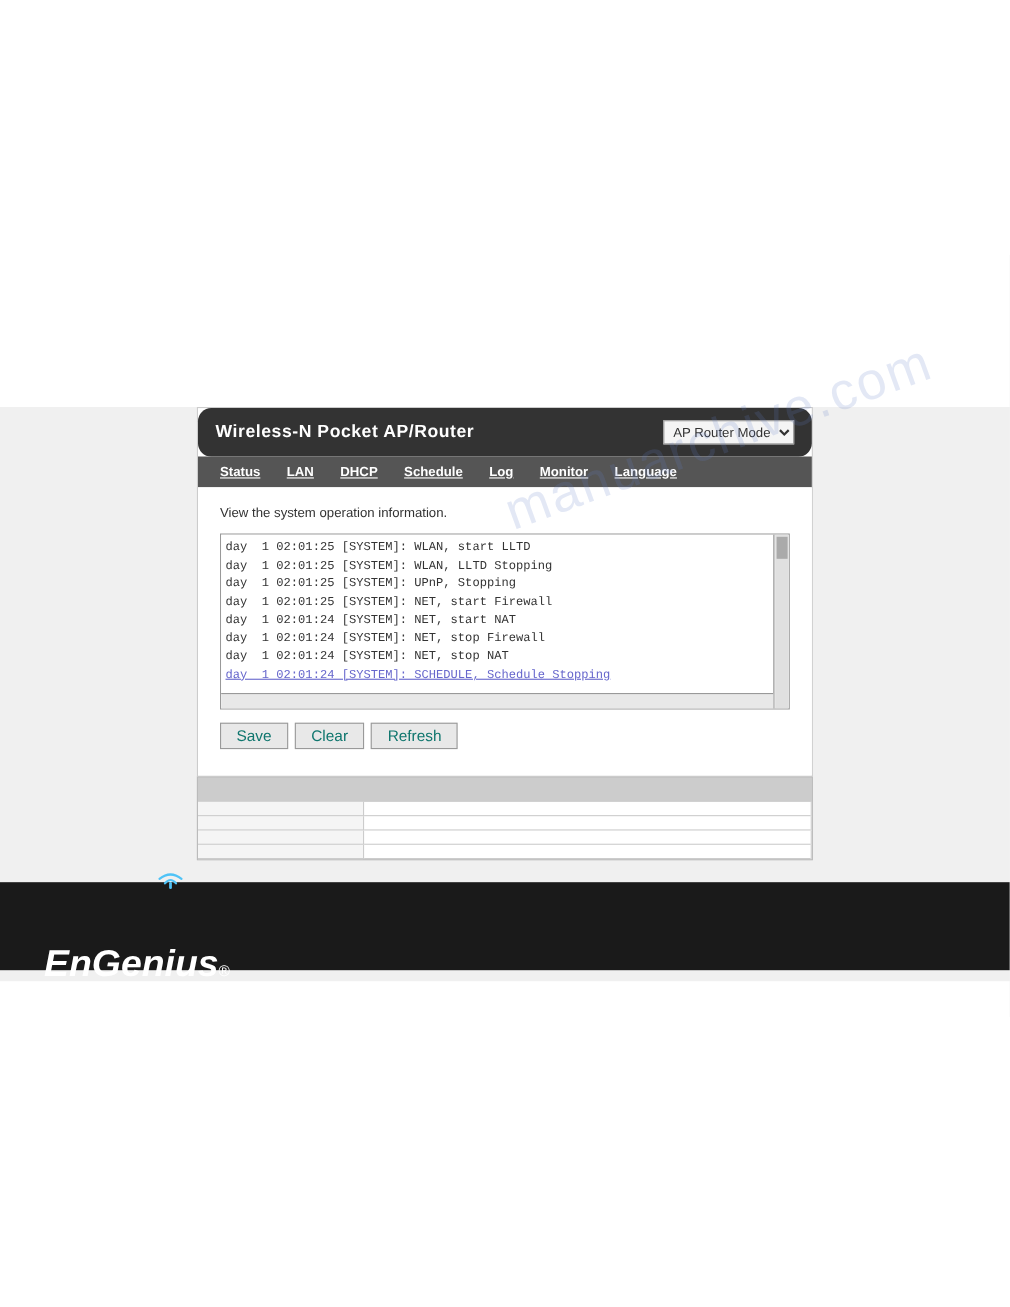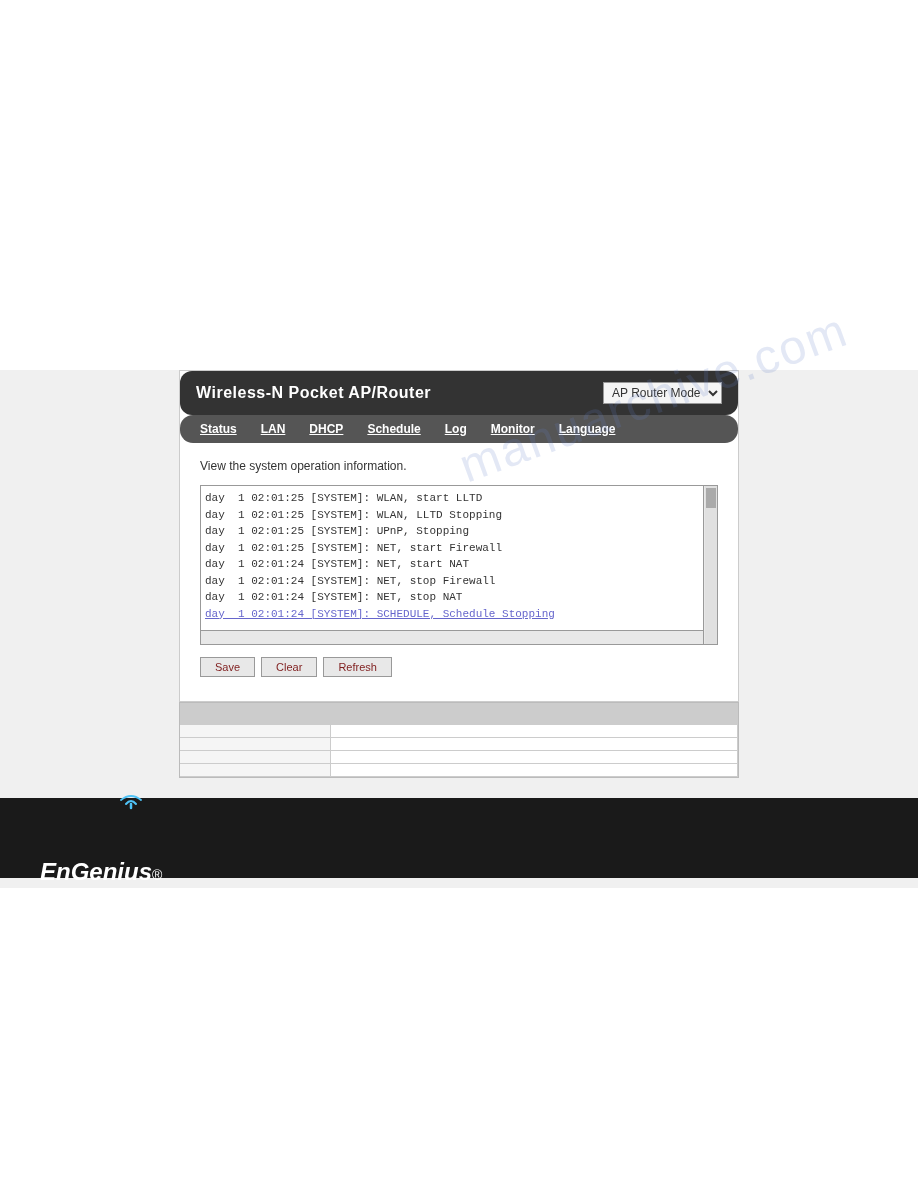--- a/index.html
+++ b/index.html
@@ -67,21 +67,20 @@
       margin-left: 12px;
     }
 
     .nav-bar {
       background: #555555;
       display: flex;
       align-items: center;
       padding: 0 8px;
       height: 28px;
       gap: 0;
-      border-radius: 13px;
     }
 
     .nav-item {
       color: #ffffff;
       font-size: 12px;
       font-weight: bold;
       padding: 4px 12px;
       text-decoration: underline;
       cursor: pointer;
     }
@@ -170,25 +169,25 @@
 
     .button-row {
       display: flex;
       gap: 6px;
       margin-top: 12px;
       margin-bottom: 8px;
     }
 
     .btn {
       padding: 3px 14px;
-      font-size: 11px;
+      font-size: 14px;
       background: #e8e8e8;
       border: 1px solid #999;
       cursor: pointer;
-      color: #7f1d1d;
+      color: #0f766e;
     }
 
     
     .bottom-table {
       width: 560px;
       background: #cccccc;
       margin: 0 auto;
       border: 1px solid #bbbbbb;
     }
 
@@ -230,21 +229,21 @@
       margin-top: 20px;
     }
 
     .engenius-logo {
       display: flex;
       align-items: center;
       gap: 4px;
     }
 
     .engenius-text {
-      font-size: 24px;
+      font-size: 34px;
       font-weight: bold;
       color: #ffffff;
       font-style: italic;
       margin-top: 43px;
     }
 
     .engenius-reg {
       color: #ffffff;
       font-size: 14px;
       vertical-align: super;

